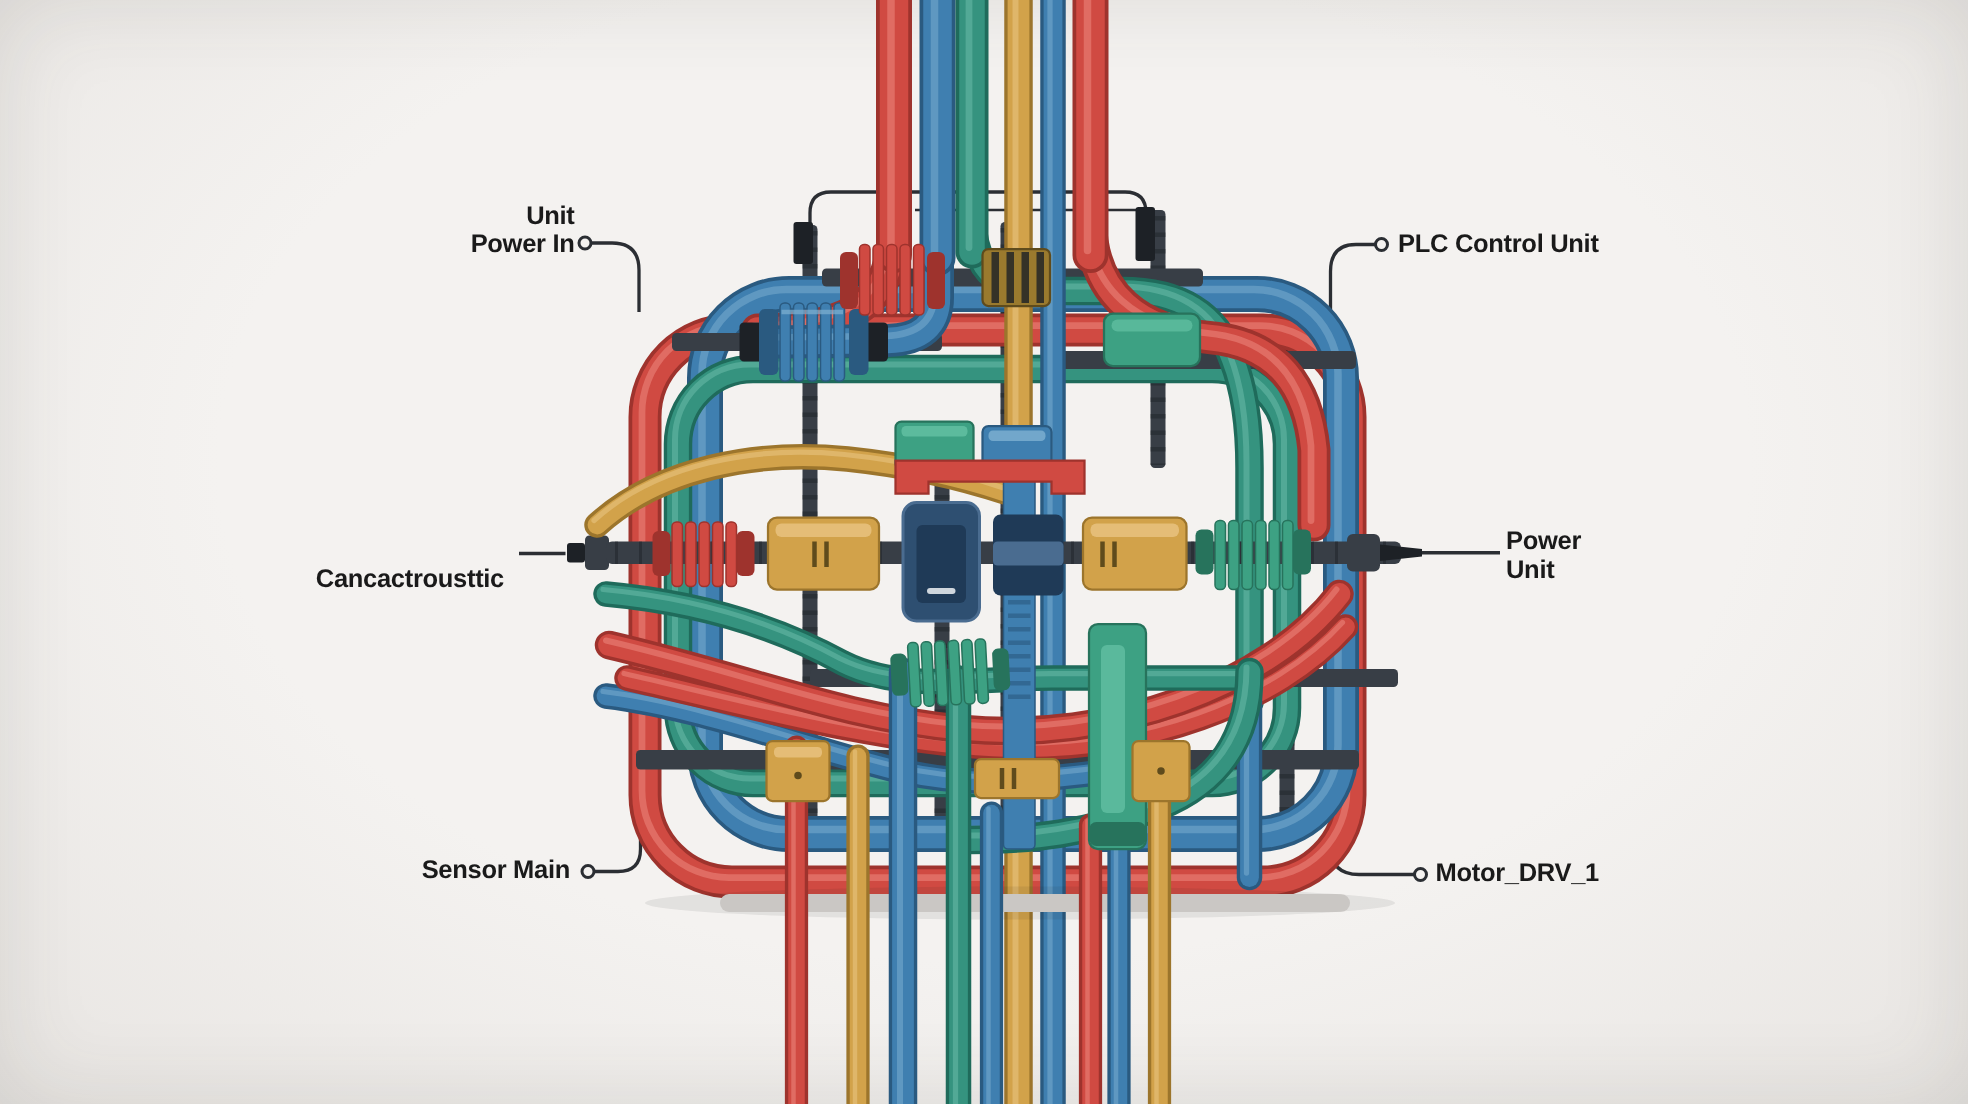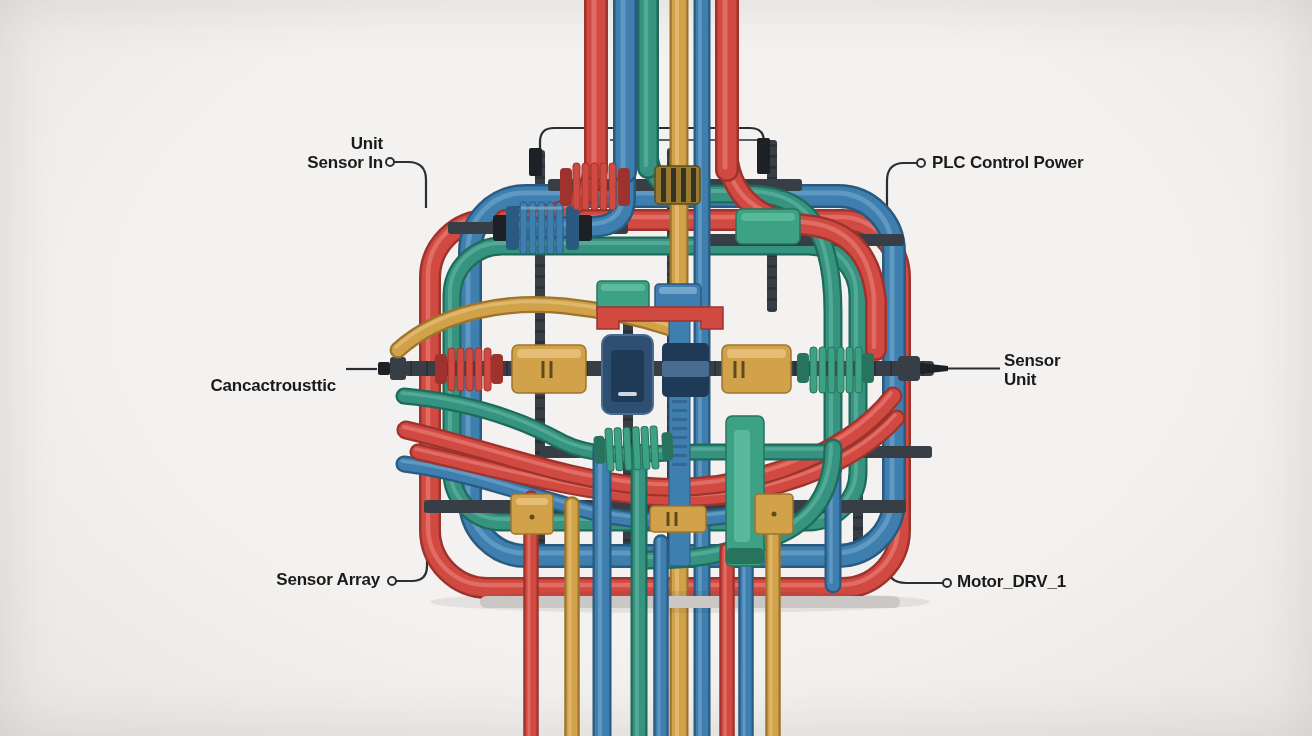--- a/index.html
+++ b/index.html
@@ -424,23 +424,23 @@
     </g>
     <g>
       <rect x="755" y="494" width="38" height="40" rx="4" fill="var(--c-gold,#d2a24a)" stroke="var(--c-gold-dk,#9c752c)" stroke-width="1.5"></rect>
       <circle cx="774" cy="514" r="2.5" fill="var(--c-brass-dk,#5f4b1c)"></circle>
     </g>
   </g>
 </svg>
 
 <div class="callout co-r" style="right:929px;top:134px;">
   <div>Unit</div>
-  <div>Sensor In</div>
+  <div>Power In</div>
 </div>
-<div class="callout" style="left:932px;top:153px;">PLC Control Power</div>
+<div class="callout" style="left:932px;top:153px;">PLC Control Unit</div>
 <div class="callout co-r" style="right:976px;top:376px;">Cancactrousttic</div>
 <div class="callout" style="left:1004px;top:351px;">
-  <div>Sensor</div>
+  <div>Power</div>
   <div>Unit</div>
 </div>
-<div class="callout co-r" style="right:932px;top:570px;">Sensor Array</div>
+<div class="callout co-r" style="right:932px;top:570px;">Sensor Main</div>
 <div class="callout" style="left:957px;top:572px;text-align:right;">Motor_DRV_1</div>
 </div>
 
 </body></html>

